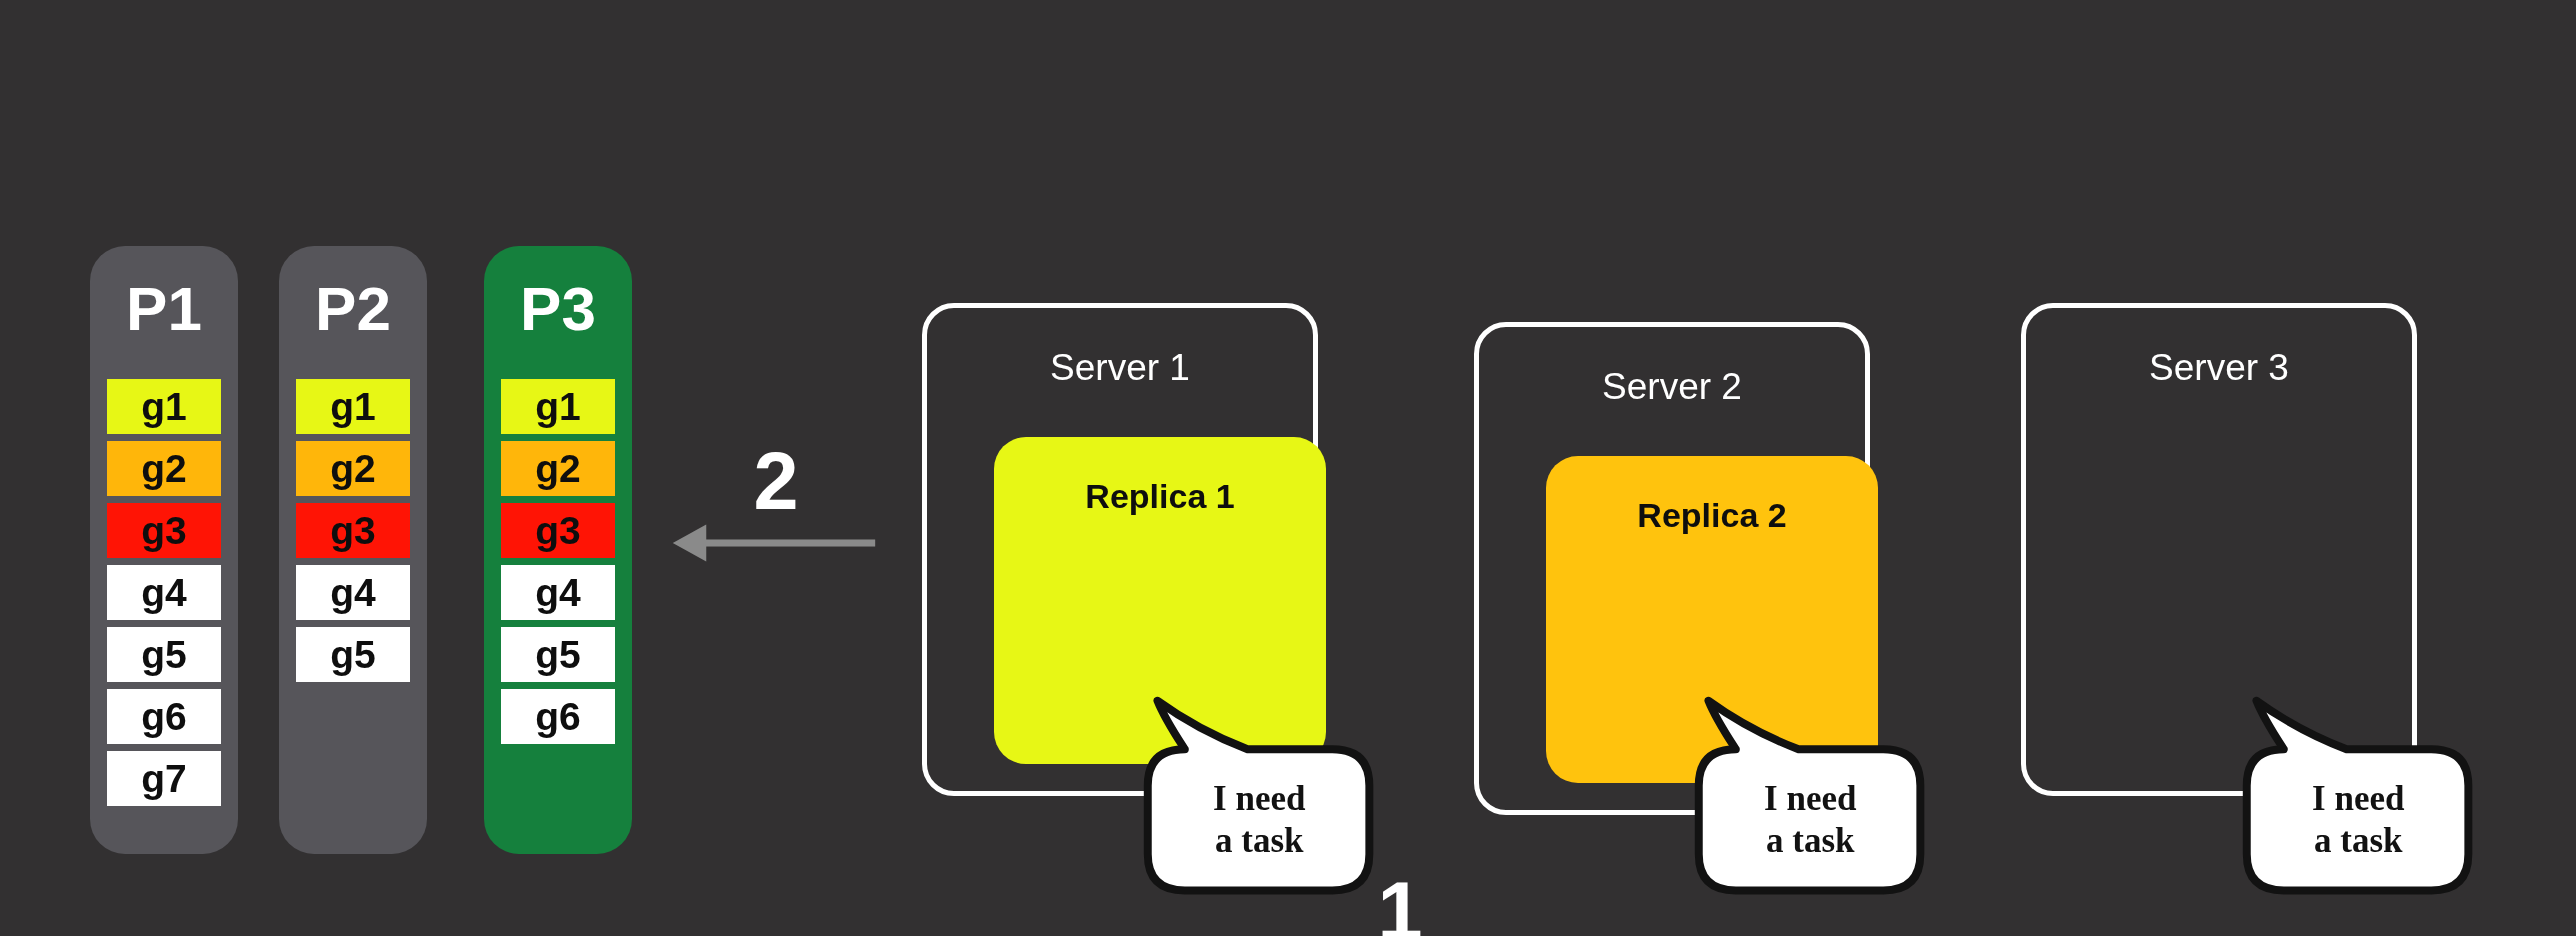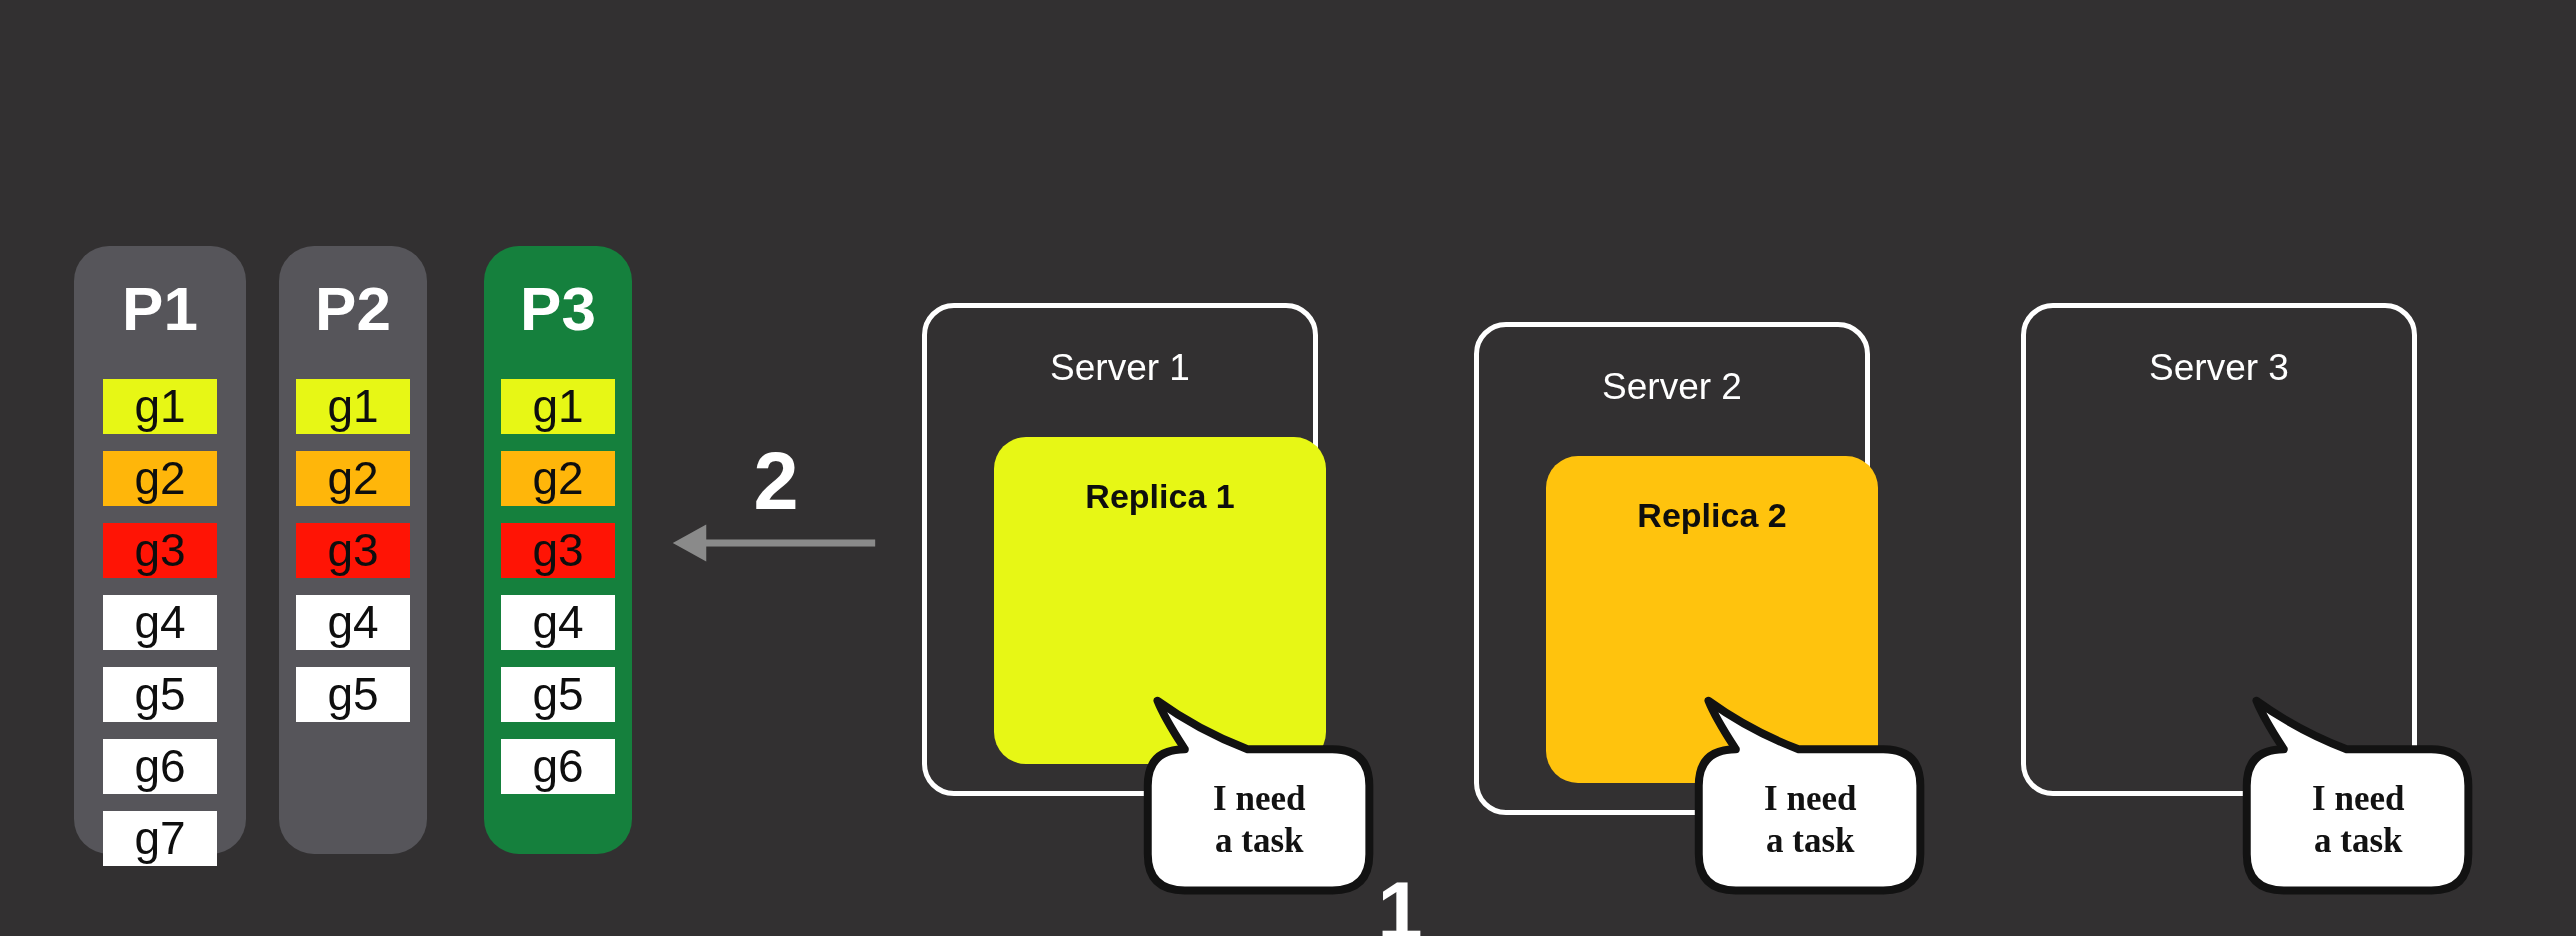--- a/index.html
+++ b/index.html
@@ -37,24 +37,24 @@
   }
   .task-stack {
     position: absolute;
     top: 133px;
     left: 0;
     width: 100%;
   }
   .task-chip {
     width: 114px;
     height: 55px;
-    margin: 0 auto 17px auto;
-    text-align: center;
-    font-size: 46px;
-    font-weight: normal;
+    margin: 0 auto 7px auto;
+    text-align: center;
+    font-size: 39px;
+    font-weight: bold;
     line-height: 55px;
     color: #0e0e0e;
   }
   
   .server {
     position: absolute;
     top: 303px;
     width: 396px;
     height: 493px;
     border: 5.3px solid #ffffff;
@@ -137,21 +137,21 @@
 <div id="canvas" style="background: rgb(50, 48, 49);">
 
   <div class="step-label" id="step2-label">2</div>
   <svg id="arrow-step2" width="221" height="44" viewBox="0 0 250 50">
     <rect x="40" y="21" width="196" height="8" fill="#8a8a8a"></rect>
     <polygon points="6,25 44,4 44,46" fill="#8a8a8a"></polygon>
   </svg>
 
   <div class="step-label" id="step1-label">1</div>
 
-    <div class="partition" style="left: 74px; background: rgb(86, 85, 90); padding-left: 24px;">
+    <div class="partition" style="left: 90px; background: rgb(86, 85, 90);">
       <div class="partition-title">P1</div>
       <div class="task-stack">
         <div class="task-chip" style="background: rgb(231, 247, 21);">g1</div>
         <div class="task-chip" style="background: rgb(255, 182, 10);">g2</div>
         <div class="task-chip" style="background: rgb(255, 20, 5);">g3</div>
         <div class="task-chip" style="background: rgb(255, 255, 255);">g4</div>
         <div class="task-chip" style="background: rgb(255, 255, 255);">g5</div>
         <div class="task-chip" style="background: rgb(255, 255, 255);">g6</div>
         <div class="task-chip" style="background: rgb(255, 255, 255);">g7</div>
       </div>

